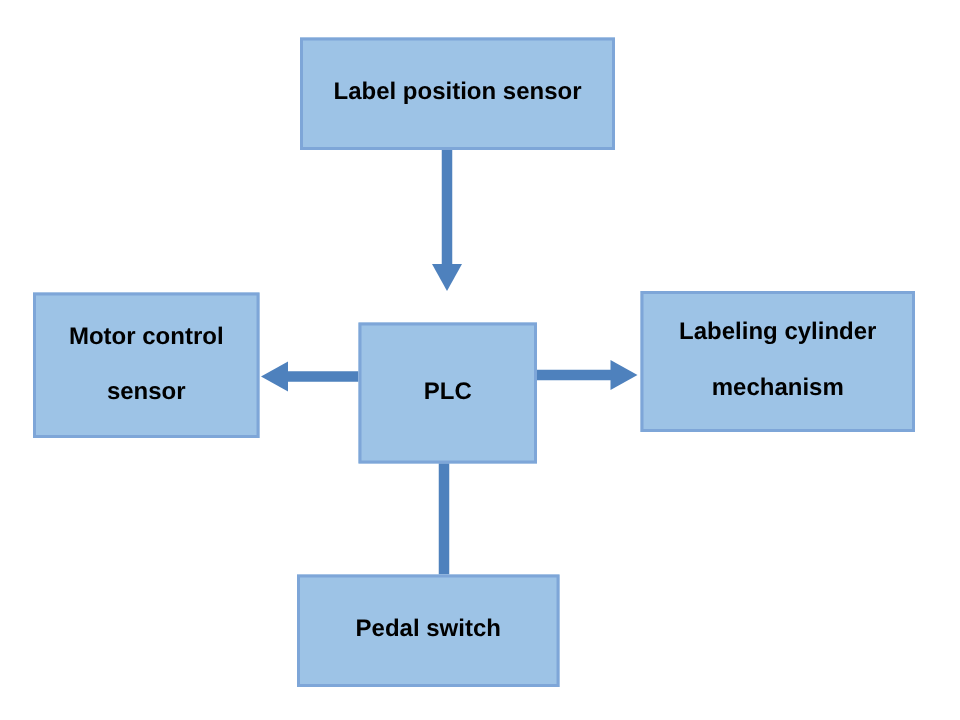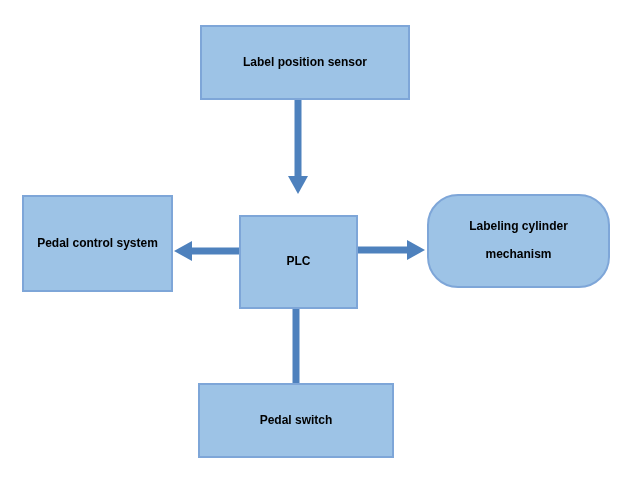--- a/index.html
+++ b/index.html
@@ -20,33 +20,33 @@
     position: relative;
     width: 640px; height: 480px;
     background: var(--bg-color);
   }
   .node {
     position: absolute;
     background: var(--node-fill);
     border: 2px solid var(--node-border);
     color: var(--text-color);
     font-weight: bold;
-    font-size: 12px;
+    font-size: 16px;
     line-height: 2.3;
     display: flex;
     align-items: center;
     justify-content: center;
     text-align: center;
   }
   .node .label { padding: 0 8px; }
   #node-sensor   { left: 200px; top:  25px; width: 210px; height: 75px; }
   #node-plc      { left: 239px; top: 195px; width: 119px; height: 94px; margin-top: 20px; }
   #node-motor    { left:  22px; top: 195px; width: 151px; height: 97px; }
-  #node-cylinder { left: 427px; top: 194px; width: 183px; height: 94px; border-radius: 31px; }
-  #node-pedal    { left: 198px; top: 383px; width: 196px; height: 75px; }
+  #node-cylinder { left: 427px; top: 194px; width: 183px; height: 94px; }
+  #node-pedal    { left: 198px; top: 383px; width: 175px; height: 75px; }
   svg.arrows {
     position: absolute;
     left: 0; top: 0;
     width: 640px; height: 480px;
     pointer-events: none;
   }
   .arrow-shape { fill: var(--arrow-color); }
 </style>
 </head>
 <body>
@@ -78,21 +78,21 @@
 
   <div class="node" id="node-sensor">
     <span class="label">Label position sensor</span>
   </div>
 
   <div class="node" id="node-plc">
     <span class="label">PLC</span>
   </div>
 
   <div class="node" id="node-motor">
-    <span class="label">Pedal control system</span>
+    <span class="label">Motor control sensor</span>
   </div>
 
   <div class="node" id="node-cylinder">
     <span class="label">Labeling cylinder mechanism</span>
   </div>
 
   <div class="node" id="node-pedal">
     <span class="label">Pedal switch</span>
   </div>
 

